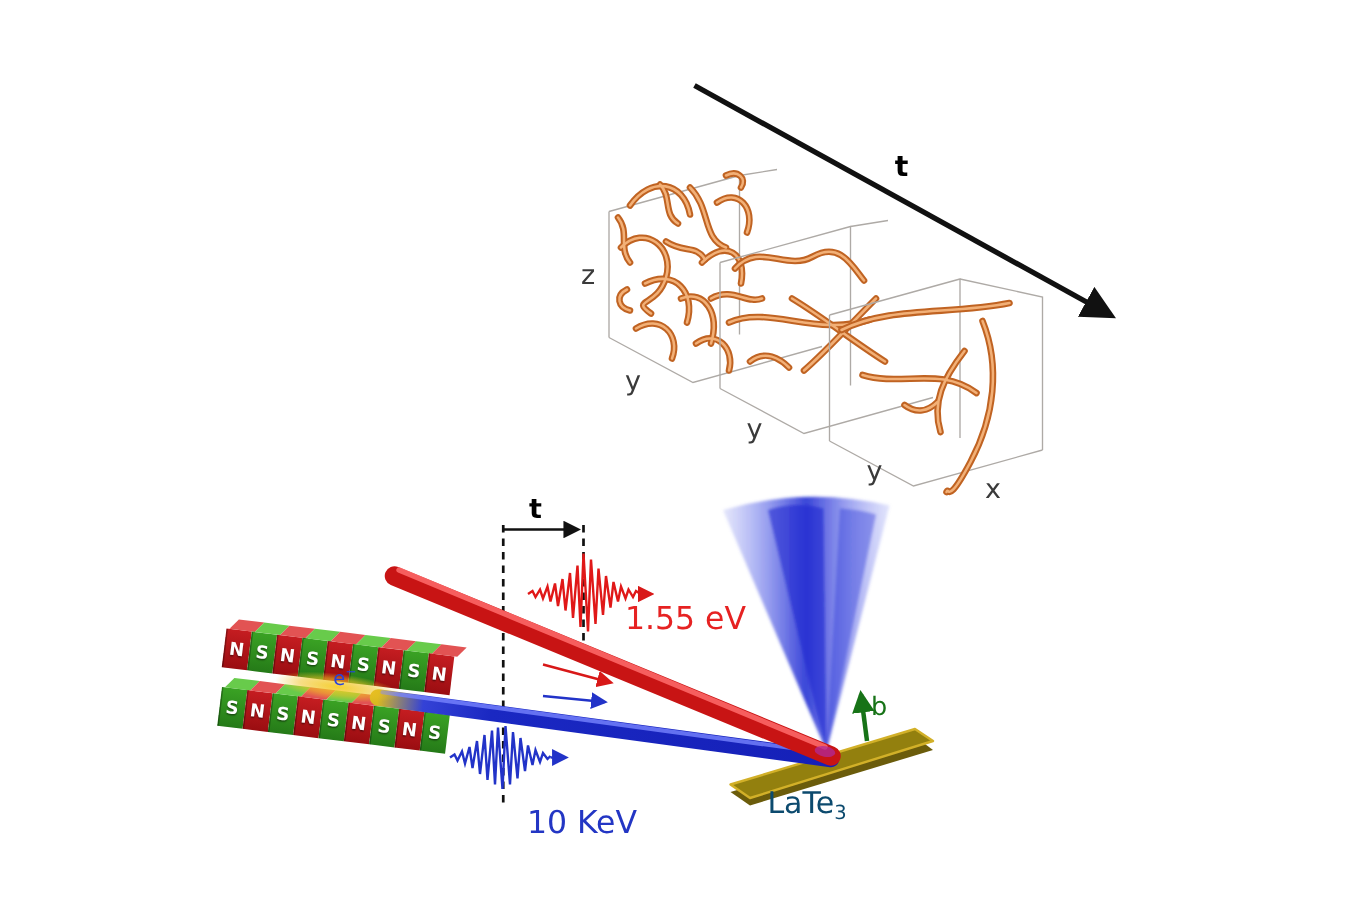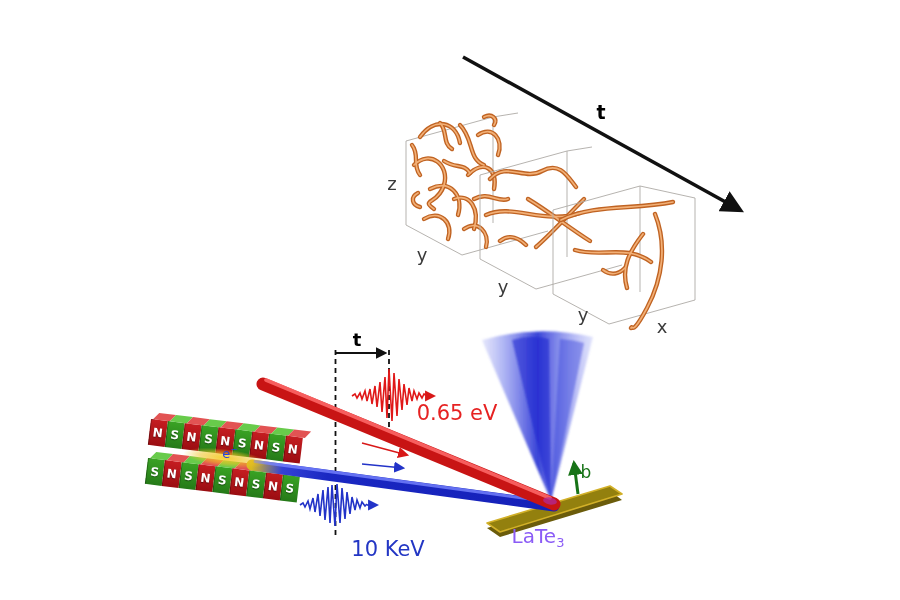--- a/index.html
+++ b/index.html
@@ -30,21 +30,21 @@
   
   .labels{position:absolute;left:0;top:0;width:100%;height:100%;pointer-events:none;}
   .lbl{position:absolute;transform:translate(-50%,-50%);white-space:nowrap;line-height:1;}
   .axis{font-size:18px;color:#3a3a3a;}
   .t-big{font-size:19px;font-weight:bold;color:#000;}
   .t-delay{font-size:18px;font-weight:bold;color:#000;}
   .pump-lbl{font-size:21px;color:#e62222;}
   .probe-lbl{font-size:21px;color:#2336c4;margin-top:19px;}
   .e-lbl{font-size:13px;color:#2741e0;}
   .b-lbl{font-size:17px;color:#177317;}
-  .sample-lbl{font-size:20px;color:#8b5cf6;}
+  .sample-lbl{font-size:20px;color:#0c4a6e;}
   .sub{font-size:13px;vertical-align:-4px;}
   .sup{font-size:9px;vertical-align:6px;}
 
   
   .wire{stroke:#aeaaa6;stroke-width:0.9;fill:none;}
   .fil{stroke:#c06322;stroke-width:4.4;fill:none;stroke-linecap:round;}
   .fil-hi{stroke:#f2b077;stroke-width:1.7;fill:none;stroke-linecap:round;}
   .dash{stroke:#111;stroke-width:1.8;stroke-dasharray:5 4;fill:none;}
 </style>
 </head>
@@ -249,19 +249,19 @@
   </svg>
 
   <div class="labels">
     <span class="lbl t-big" style="left:601px;top:112px;">t</span>
     <span class="lbl axis" style="left:392px;top:184px;">z</span>
     <span class="lbl axis" style="left:422px;top:255px;">y</span>
     <span class="lbl axis" style="left:503px;top:287px;">y</span>
     <span class="lbl axis" style="left:583px;top:315px;">y</span>
     <span class="lbl axis" style="left:662px;top:327px;">x</span>
     <span class="lbl t-delay" style="left:357px;top:340px;">t</span>
-    <span class="lbl pump-lbl" style="left:457px;top:413px;">0.65 eV</span>
+    <span class="lbl pump-lbl" style="left:457px;top:413px;">1.55 eV</span>
     <span class="lbl probe-lbl" style="left:388px;top:530px;">10 KeV</span>
     <span class="lbl e-lbl" style="left:230px;top:452px;"><span>e</span><span class="sup">−</span></span>
     <span class="lbl b-lbl" style="left:586px;top:472px;">b</span>
     <span class="lbl sample-lbl" style="left:538px;top:537px;"><span>LaTe</span><span class="sub">3</span></span>
   </div>
 </div>
 
 </body></html>

